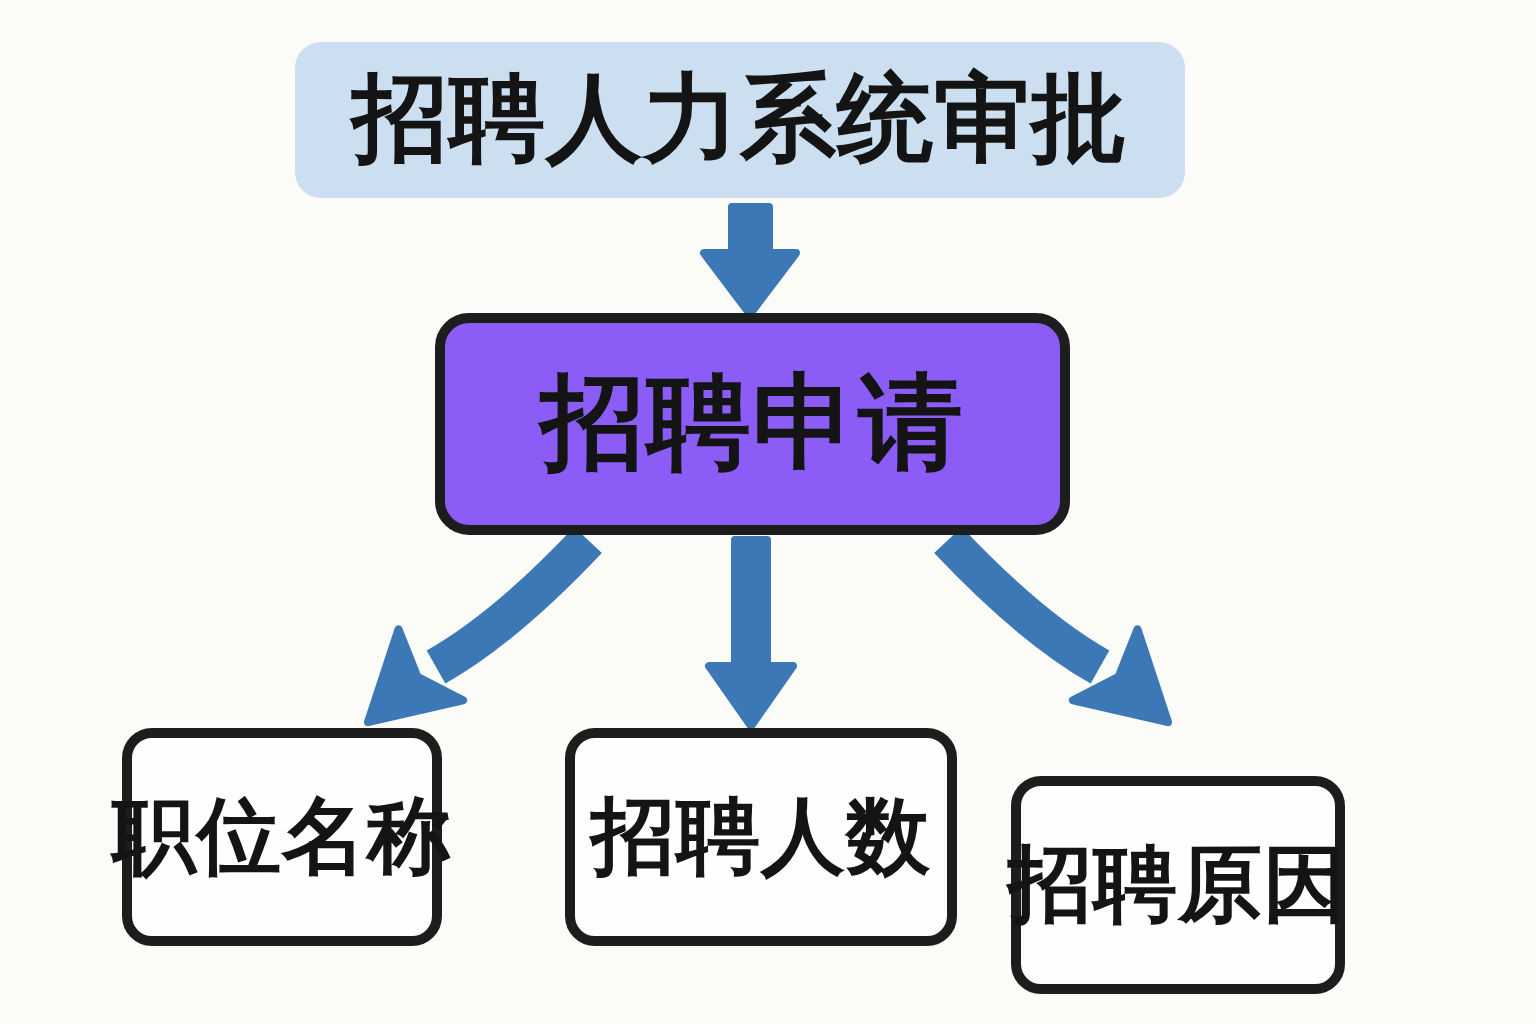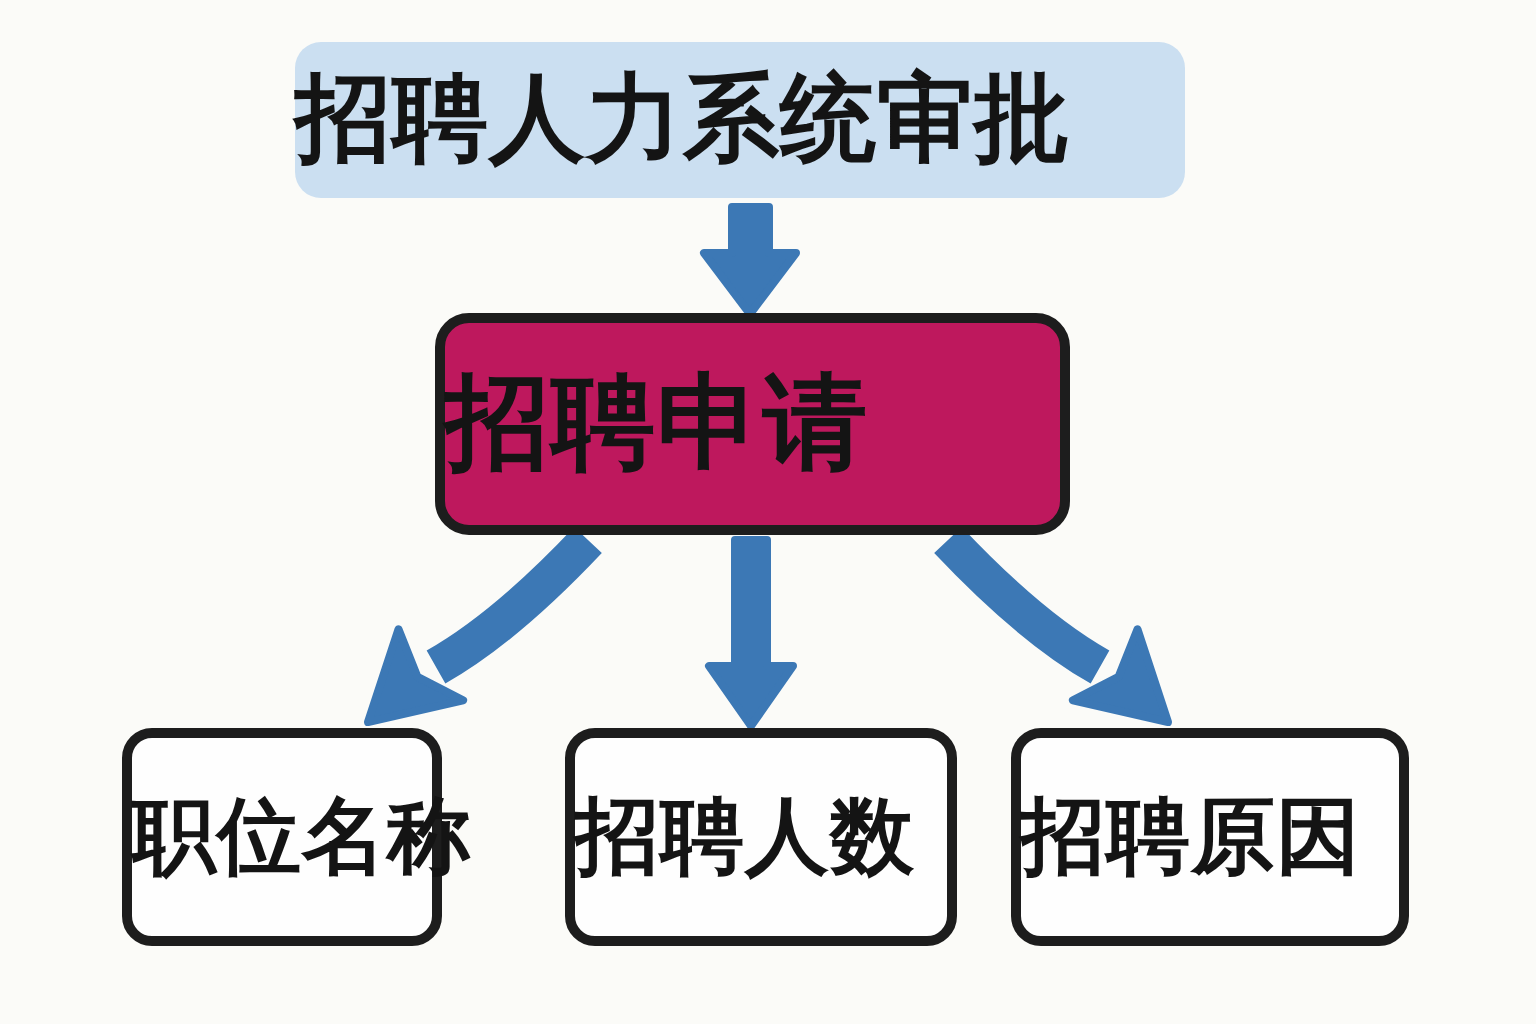--- a/index.html
+++ b/index.html
@@ -26,54 +26,55 @@
   .arrow-shaft {
     fill: none;
     stroke: #3c78b5;
     stroke-width: 38;
     stroke-linecap: butt;
   }
   .node {
     position: absolute;
     display: flex;
     align-items: center;
+    justify-content: center;
     box-sizing: border-box;
     color: #141414;
     font-weight: bold;
     white-space: nowrap;
   }
   .node-top {
     left: 295px; top: 42px;
     width: 890px; height: 156px;
     background: #cbdff1;
     border-radius: 26px;
     font-size: 96px;
     letter-spacing: 1px;
   }
   .node-root {
     left: 435px; top: 313px;
     width: 635px; height: 222px;
-    background: #be185d;
+    background: #8b5cf6;
     border: 10px solid #1d1d1d;
     border-radius: 34px;
     font-size: 104px;
     letter-spacing: 2px;
   }
   .node-child {
     top: 728px;
     height: 218px;
     background: #fefefe;
     border: 10px solid #1d1d1d;
     border-radius: 30px;
     font-size: 84px;
     letter-spacing: 1px;
   }
   .node-child-left  { left: 122px;  width: 320px; }
   .node-child-mid   { left: 565px;  width: 392px; }
-  .node-child-right { left: 1011px; width: 398px; }
+  .node-child-right { left: 1011px; width: 334px; margin-top: 48px; }
 </style>
 </head>
 <body>
 
 <div class="canvas">
 
   <svg class="arrows-layer" viewBox="0 0 1536 1024" aria-hidden="true">
 
     <polygon class="arrow-fill" points="732,207 769,207 769,253 796,253 750,314 704,253 732,253"></polygon>
 

